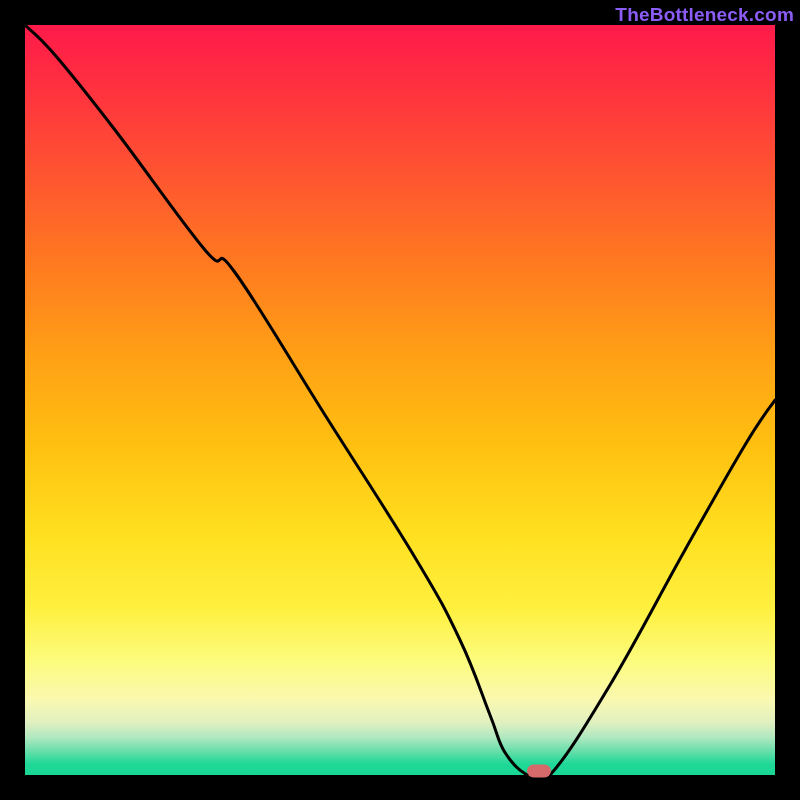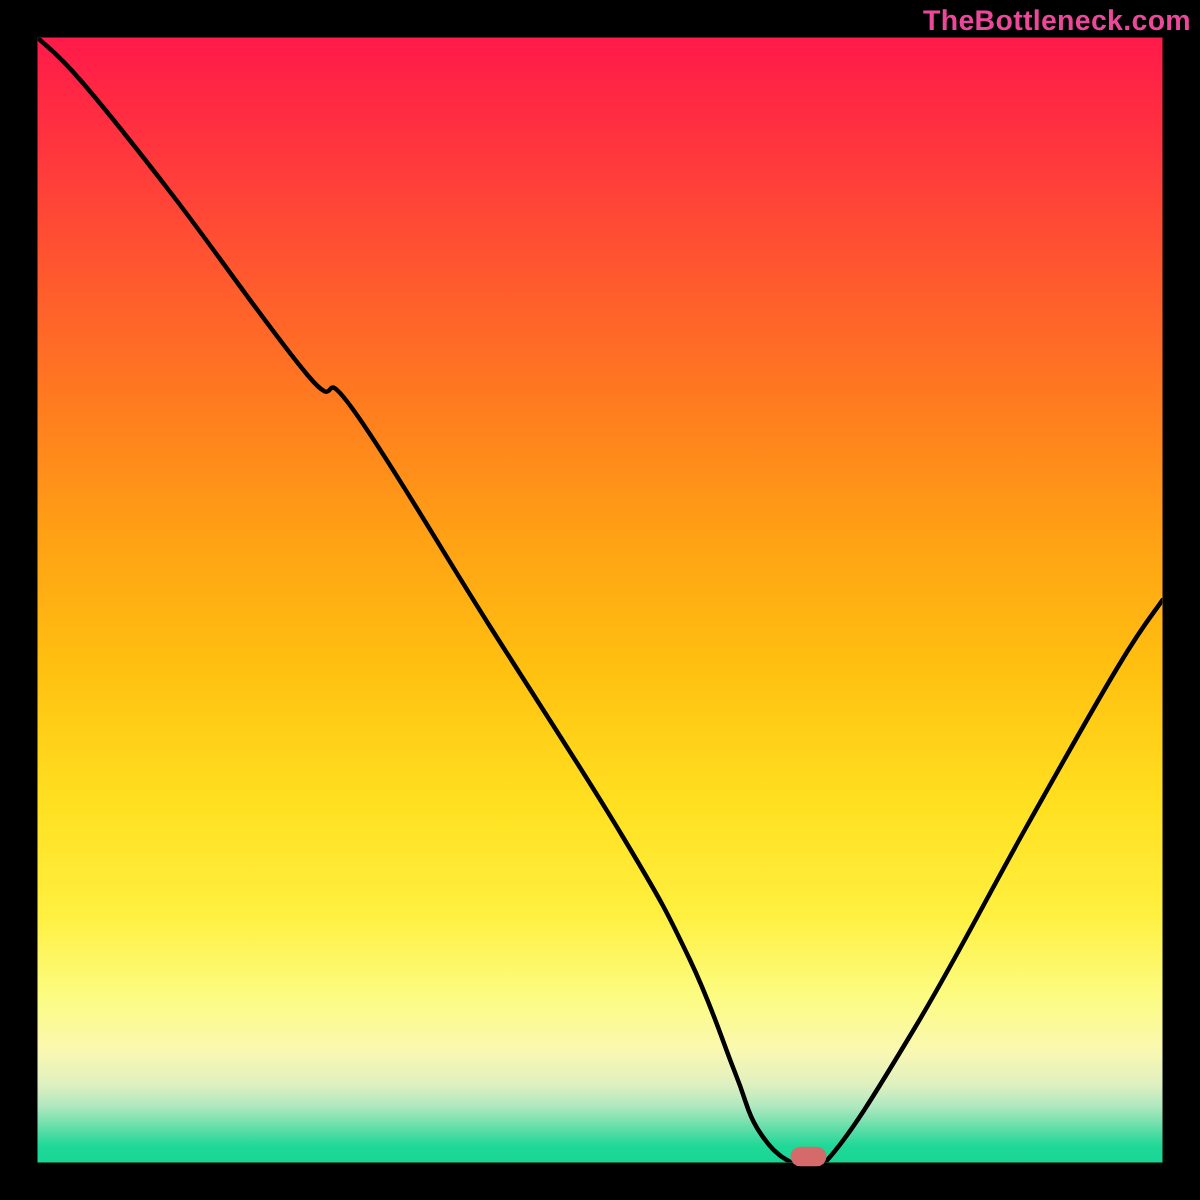--- a/index.html
+++ b/index.html
@@ -40,21 +40,21 @@
       #18d695 100%
     );
   }
   .watermark {
     position: absolute;
     top: 4px;
     right: 6px;
     font-family: Arial, Helvetica, sans-serif;
     font-size: 19px;
     font-weight: bold;
-    color: #ec4899;
+    color: #8b5cf6;
     letter-spacing: 0.2px;
   }
   svg.curve {
     position: absolute;
     left: 0;
     top: 0;
     width: 750px;
     height: 750px;
   }
   .marker {

